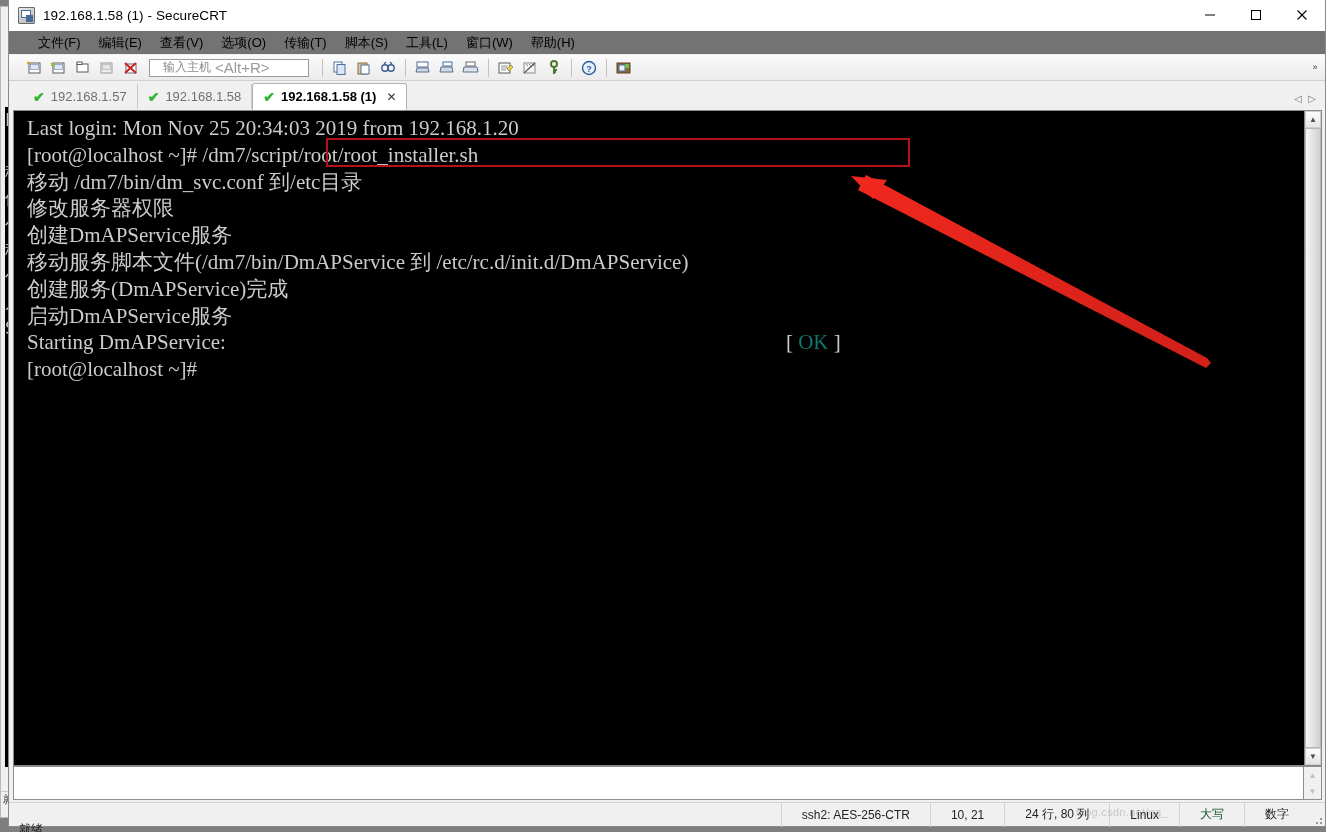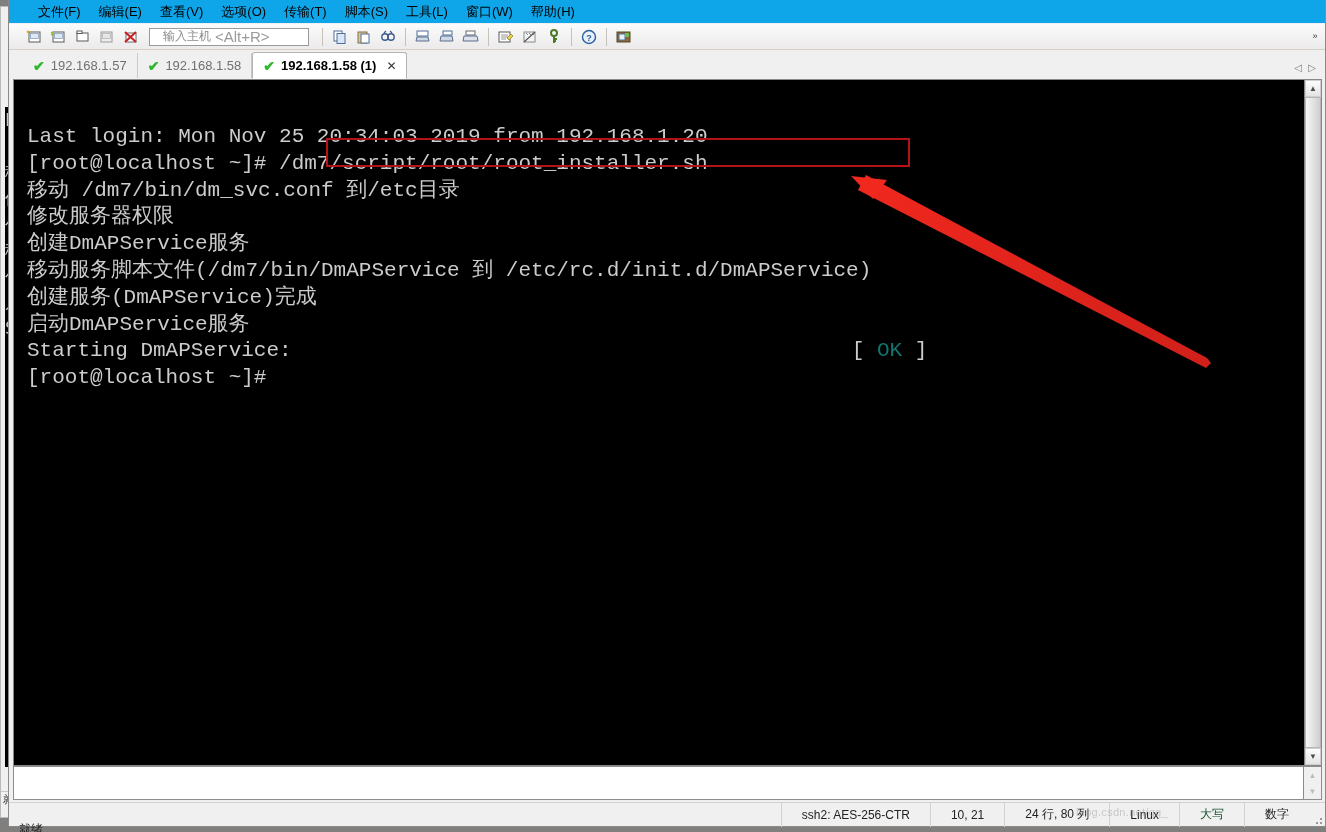--- a/index.html
+++ b/index.html
@@ -106,21 +106,21 @@
     width: 46px; height: 31px;
     display: flex; align-items: center; justify-content: center;
     font-size: 14px;
     color: #000;
     cursor: default;
   }
 
   
   .menubar {
     height: 24px;
-    background: #0ea5e9;
+    background: #737373;
     display: flex;
     align-items: center;
     padding-left: 20px;
     flex: 0 0 auto;
     border-bottom: 1px solid #f0f0f0;
   }
   .menu-item {
     font-size: 13px;
     color: #000;
     padding: 2px 9px;
@@ -247,28 +247,27 @@
     border-right: none;
     background: #000;
     position: relative;
     overflow: hidden;
   }
   .term {
     position: absolute;
     left: 0; top: 0; right: 0; bottom: 0;
     background: #000000;
     color: #cccccc;
-    font-family: Liberation Mono, monospace;
+    font-family: Liberation Serif, serif;
     font-size: 21px;
     line-height: 26.8px;
     padding: 4px 13px 0 13px;
     white-space: pre;
     overflow: hidden;
     letter-spacing: 0px;
-    margin-top: 40px;
   }
   .term .ok { color: #0f766e; }
   .term .line { height: 26.8px; }
 
   
   .vscroll {
     width: 18px;
     background: #f0f0f0;
     border: 1px solid #888;
     border-left: 1px solid #888;
@@ -394,20 +393,42 @@
 移
 创
 启
 S
 [</div>
     <div class="bg-status">就</div>
   </div>
 
   <div class="window">
 
+    <div class="titlebar">
+      <div class="app-icon"></div>
+      <div class="title-text">192.168.1.58 (1) - SecureCRT</div>
+      <div class="win-controls">
+        <div class="win-btn">
+          <svg width="12" height="12" viewBox="0 0 12 12">
+              <line x1="1" y1="6" x2="11" y2="6" stroke="#000" stroke-width="1"></line>
+            </svg>
+        </div>
+        <div class="win-btn">
+          <svg width="12" height="12" viewBox="0 0 12 12">
+              <rect x="1.5" y="1.5" width="9" height="9" fill="none" stroke="#000" stroke-width="1"></rect>
+            </svg>
+        </div>
+        <div class="win-btn close">
+          <svg width="12" height="12" viewBox="0 0 12 12">
+              <line x1="1.5" y1="1.5" x2="10.5" y2="10.5" stroke="currentColor" stroke-width="1.1"></line>
+              <line x1="10.5" y1="1.5" x2="1.5" y2="10.5" stroke="currentColor" stroke-width="1.1"></line>
+            </svg>
+        </div>
+      </div>
+    </div>
 
     <div class="menubar">
       <div class="menu-item">文件(F)</div>
       <div class="menu-item">编辑(E)</div>
       <div class="menu-item">查看(V)</div>
       <div class="menu-item">选项(O)</div>
       <div class="menu-item">传输(T)</div>
       <div class="menu-item">脚本(S)</div>
       <div class="menu-item">工具(L)</div>
       <div class="menu-item">窗口(W)</div>

